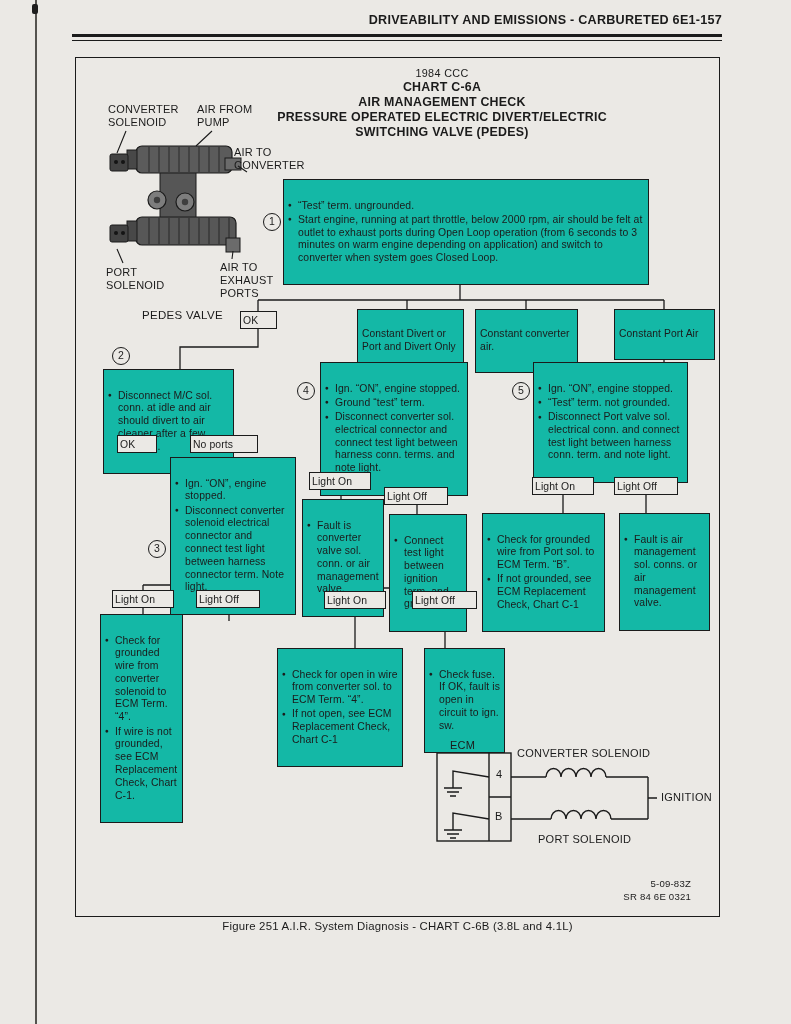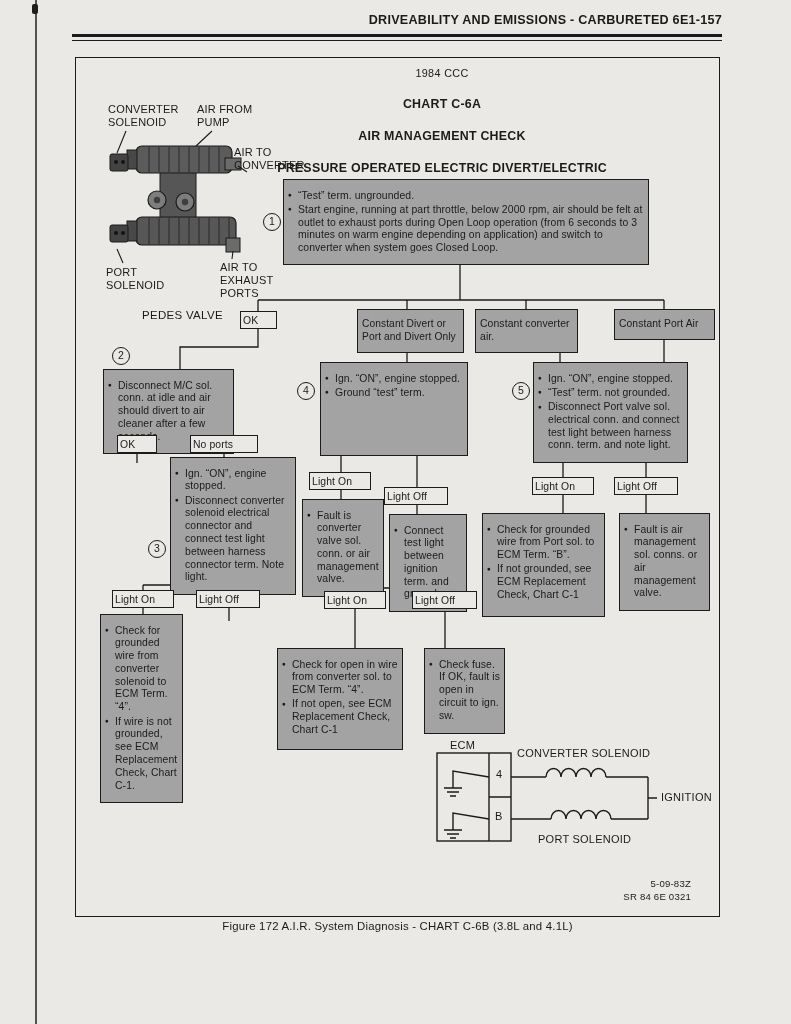--- a/index.html
+++ b/index.html
@@ -5,24 +5,24 @@
   *{box-sizing:border-box}
   html,body{margin:0;padding:0}
   body{background:#c9c8c5;font-family:"Liberation Sans",sans-serif}
   .page{position:relative;width:791px;height:1024px;margin:0 auto;background:#ebe9e5;color:#1b1b1b;overflow:hidden}
   .abs{position:absolute}
   .hdr{font-weight:bold;font-size:12.6px;letter-spacing:.25px;white-space:nowrap}
   .rule{background:#1b1b1b}
   .frame{border:1.7px solid #1b1b1b}
   .title-block{text-align:center}
   .t-sm{font-size:10.8px;letter-spacing:.35px}
-  .t-lg{font-size:12.4px;font-weight:bold;letter-spacing:.25px;margin-top:18px}
+  .t-lg{font-size:12.4px;font-weight:bold;letter-spacing:.25px;margin-top:1px}
   .vlbl{position:absolute;font-size:11px;line-height:1.18;letter-spacing:.2px;white-space:pre-line}
   .vlbl.bold{font-weight:normal;font-size:11.5px;letter-spacing:.3px}
-  .fbox{position:absolute;border:1.5px solid #1b1b1b;background:#a3a3a3;font-size:10.4px;line-height:1.23;padding:8px 4px;letter-spacing:.1px}
+  .fbox{position:absolute;border:1.5px solid #1b1b1b;background:#14b8a6;font-size:10.4px;line-height:1.23;padding:18px 4px;letter-spacing:.1px}
   .fbox .b{position:relative;padding-left:10px;margin:1.5px 0}
   .fbox .b::before{content:"\25CF";position:absolute;left:0;top:1.5px;font-size:6.5px}
   .tag{position:absolute;border:1.5px solid #1b1b1b;background:#ebe9e5;font-size:10.4px;text-align:left;padding:2.5px 2px;letter-spacing:.1px}
   .circ{position:absolute;width:18px;height:18px;border:1.6px solid #1b1b1b;border-radius:50%;background:#ebe9e5;font-size:10.5px;line-height:14.5px;text-align:center}
   .clbl{position:absolute;font-size:11px;letter-spacing:.25px;white-space:nowrap}
   .caption{font-size:11.4px;letter-spacing:.2px;text-align:center}
   .codes{font-size:9.6px;text-align:right;line-height:1.4;letter-spacing:.2px}
   svg{display:block}
 </style>
 </head>
@@ -167,20 +167,21 @@
   <div class="tag" style="left:196px;top:590px;width:64px">Light Off</div>
 
   <div class="fbox" style="left:100px;top:614px;width:83px;min-height:118px">
     <div class="b">Check for grounded wire from converter solenoid to ECM Term. “4”.</div>
     <div class="b">If wire is not grounded, see ECM Replacement Check, Chart C-1.</div>
   </div>
 
   <div class="fbox" style="left:320px;top:362px;width:148px;min-height:94px">
     <div class="b">Ign. “ON”, engine stopped.</div>
     <div class="b">Ground “test” term.</div>
+    <div class="b">Disconnect converter sol. electrical connector and connect test light between harness conn. terms. and note light.</div>
   </div>
   <div class="tag" style="left:309px;top:472px;width:62px">Light On</div>
   <div class="tag" style="left:384px;top:487px;width:64px">Light Off</div>
 
   <div class="fbox" style="left:302px;top:499px;width:82px;min-height:82px">
     <div class="b">Fault is converter valve sol. conn. or air management valve.</div>
   </div>
   <div class="fbox" style="left:389px;top:514px;width:78px;min-height:58px">
     <div class="b">Connect test light between ignition term. and ground.</div>
   </div>
@@ -217,15 +218,15 @@
   <div class="clbl" style="left:495px;top:810px">B</div>
   <div class="clbl" style="left:517px;top:747px">CONVERTER SOLENOID</div>
   <div class="clbl" style="left:661px;top:791px">IGNITION</div>
   <div class="clbl" style="left:538px;top:833px">PORT SOLENOID</div>
 
   <div class="abs codes" style="left:551px;top:877px;width:140px">
     <div>5-09-83Z</div>
     <div>SR 84 6E 0321</div>
   </div>
 
-  <div class="abs caption" style="left:75px;top:920px;width:645px">Figure 172 A.I.R. System Diagnosis - CHART C-6B (3.8L and 4.1L)</div>
+  <div class="abs caption" style="left:75px;top:920px;width:645px">Figure 251 A.I.R. System Diagnosis - CHART C-6B (3.8L and 4.1L)</div>
 
 </div>
 
 </body></html>

